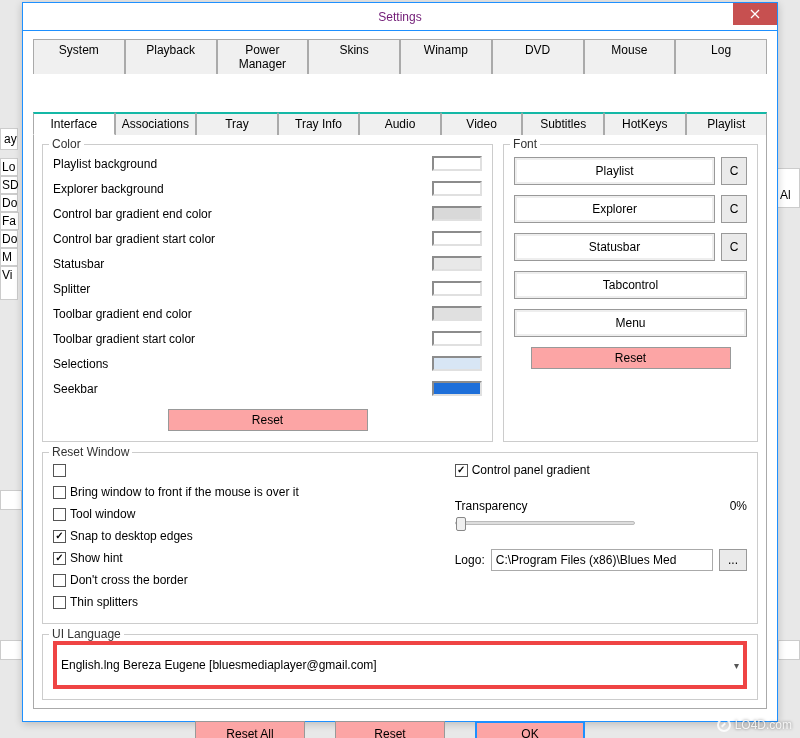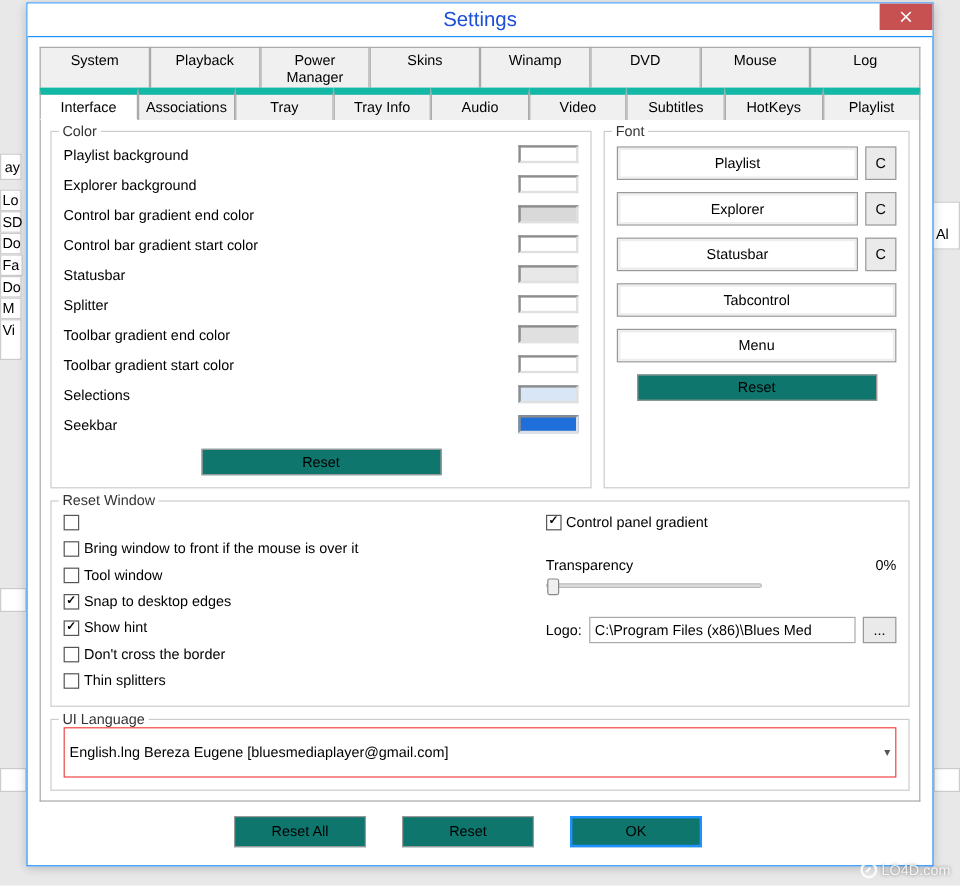--- a/index.html
+++ b/index.html
@@ -2,45 +2,45 @@
 <html><head>
 <meta charset="utf-8">
 <style>
 * { box-sizing: border-box; margin: 0; padding: 0; font-family: 'Segoe UI', Tahoma, sans-serif; font-size: 12px; }
 body { background: #e8e8e8; width: 800px; height: 738px; position: relative; overflow: hidden; }
 
 .bg-strip { position: absolute; background: #fff; border: 1px solid #ccc; }
 
 .dialog { position: absolute; left: 22px; top: 2px; width: 756px; height: 720px; background: #fff; border: 1px solid #1e90ff; box-shadow: 0 2px 8px rgba(0,0,0,0.2); }
 .titlebar { height: 28px; background: #fff; border-bottom: 1px solid #1e90ff; display: flex; align-items: center; justify-content: center; position: relative; }
-.titlebar-text { font-size: 17px; color: #1d4ed8; }
+.titlebar-text { font-size: 12px; color: #701a75; }
 .close-btn { position: absolute; right: 0; top: 0; width: 44px; height: 22px; background: #c75050; color: #fff; display: flex; align-items: center; justify-content: center; cursor: pointer; font-size: 12px; }
 
 .content { padding: 8px 10px; }
 
 .tabs-row { display: flex; }
 .tab { flex: 1; text-align: center; padding: 3px 4px; border: 1px solid #aaa; background: #f0f0f0; cursor: pointer; font-size: 12px; border-bottom: none; }
 .tab.active { background: #fff; border-bottom: 1px solid #fff; position: relative; z-index: 2; }
 .tabs-row2 { margin-top: -1px; }
-.tabs-row2 .tab { border-top: 6px solid #14b8a6; }
+.tabs-row2 .tab { border-top: 2px solid #14b8a6; margin-top: 39px; }
 
 .tab-panel { border: 1px solid #aaa; border-top: none; padding: 6px 8px 8px 8px; margin-top: -1px; }
 
 .two-col { display: flex; gap: 10px; }
 .fieldset { border: 1px solid #ccc; padding: 6px 10px 10px 10px; position: relative; margin-top: 4px; }
 .fieldset-legend { position: absolute; top: -8px; left: 6px; background: #fff; padding: 0 3px; font-size: 12px; color: #333; }
 
 .color-col { flex: 0 0 63%; }
 .font-col { flex: 1; }
 
 .color-row { display: flex; align-items: center; height: 25px; }
 .color-label { flex: 1; }
 .color-swatch { width: 50px; height: 15px; border: 2px inset #e0e0e0; cursor: pointer; }
 
-.btn { border: 1px solid #999; background: #0f766e; padding: 2px 10px; cursor: pointer; font-size: 12px; min-width: 70px; }
+.btn { border: 1px solid #999; background: #fca5a5; padding: 2px 10px; cursor: pointer; font-size: 12px; min-width: 70px; }
 
 .reset-center { text-align: center; margin-top: 8px; }
 .reset-center .btn { width: 200px; padding: 3px; }
 
 .font-btn-row { display: flex; gap: 6px; margin-bottom: 10px; margin-top: 6px; }
 .font-btn { flex: 1; border: 1px solid #999; background: #fff; padding: 6px; text-align: center; cursor: pointer; box-shadow: inset 0 0 0 2px #eee; }
 .c-btn { width: 26px; border: 1px solid #999; background: #eaeaea; text-align: center; padding: 6px 0; cursor: pointer; }
 
 .mainwin { display: flex; gap: 20px; }
 .mw-left { flex: 0 0 55%; }
@@ -50,21 +50,21 @@
 .checkbox.checked::after { content: '✓'; font-weight: bold; }
 
 .trans-row { display: flex; justify-content: space-between; margin-top: 18px; }
 .slider-track { width: 180px; height: 4px; background: #ddd; border: 1px solid #bbb; position: relative; margin-top: 8px; border-radius: 2px; }
 .slider-thumb { position: absolute; left: 0; top: -5px; width: 10px; height: 14px; background: #f0f0f0; border: 1px solid #888; border-radius: 2px; cursor: pointer; }
 
 .logo-row { display: flex; align-items: center; gap: 6px; margin-top: 24px; }
 .text-input { border: 1px solid #aaa; padding: 2px 4px; flex: 1; background: #fff; font-size: 12px; height: 22px; }
 .browse-btn { width: 28px; height: 22px; border: 1px solid #999; background: #eaeaea; cursor: pointer; text-align: center; }
 
-.lang-select { width: 100%; border: 1px solid #ef4444; padding: 20px 4px; background: #fff; position: relative; cursor: pointer; display: flex; justify-content: space-between; align-items: center; height: 22px; }
+.lang-select { width: 100%; border: 4px solid #ef4444; padding: 20px 4px; background: #fff; position: relative; cursor: pointer; display: flex; justify-content: space-between; align-items: center; height: 22px; }
 .chev { font-size: 10px; color: #555; }
 
 .footer-btns { display: flex; justify-content: center; gap: 30px; margin-top: 12px; padding-right: 20px; }
 .footer-btns .btn { width: 110px; padding: 4px; }
 .footer-btns .ok { border: 2px solid #1e90ff; }
 
 .watermark { position: absolute; right: 8px; bottom: 6px; color: rgba(255,255,255,0.85); font-size: 13px; font-weight: 500; text-shadow: 0 0 3px rgba(0,0,0,0.5); display: flex; gap: 4px; pointer-events:none;}
 .wm-icon { width: 14px; height: 14px; border: 2px solid rgba(255,255,255,0.85); border-radius: 50%; position: relative; }
 .wm-icon::after { content:''; position:absolute; width:5px; height:2px; background:rgba(255,255,255,0.85); top:4px; left:2px; transform: rotate(-45deg);}
 </style>

